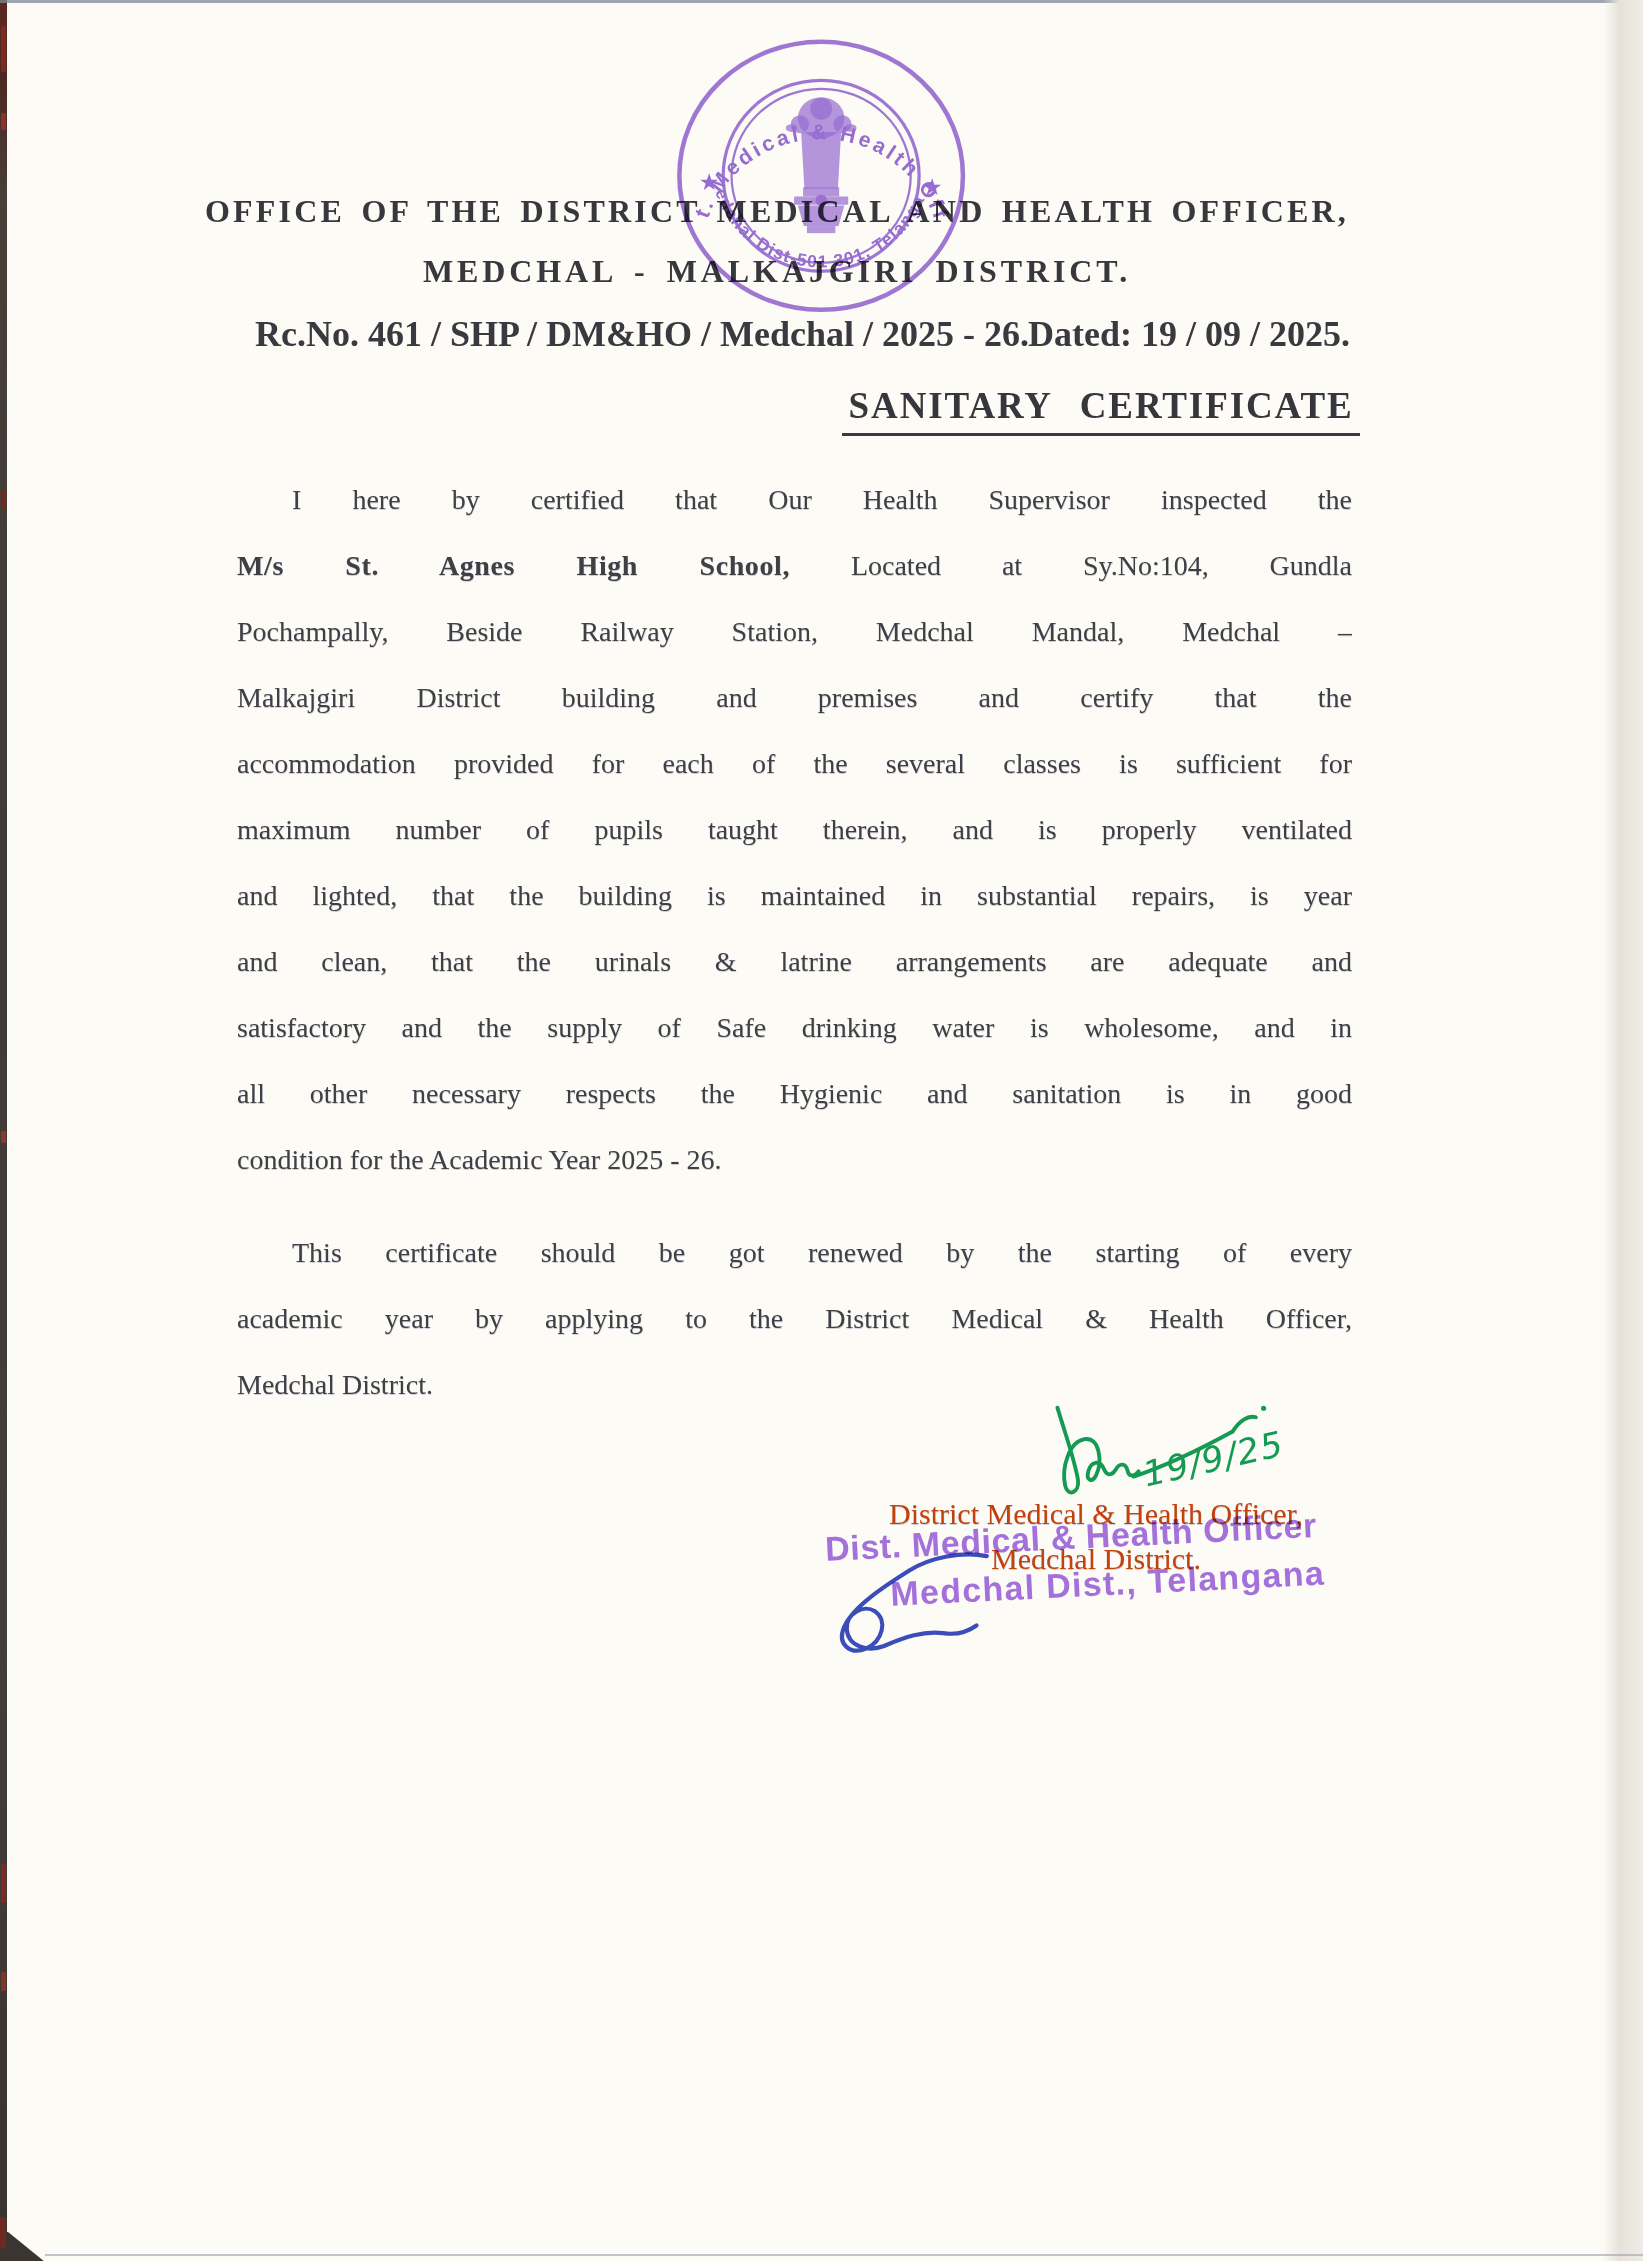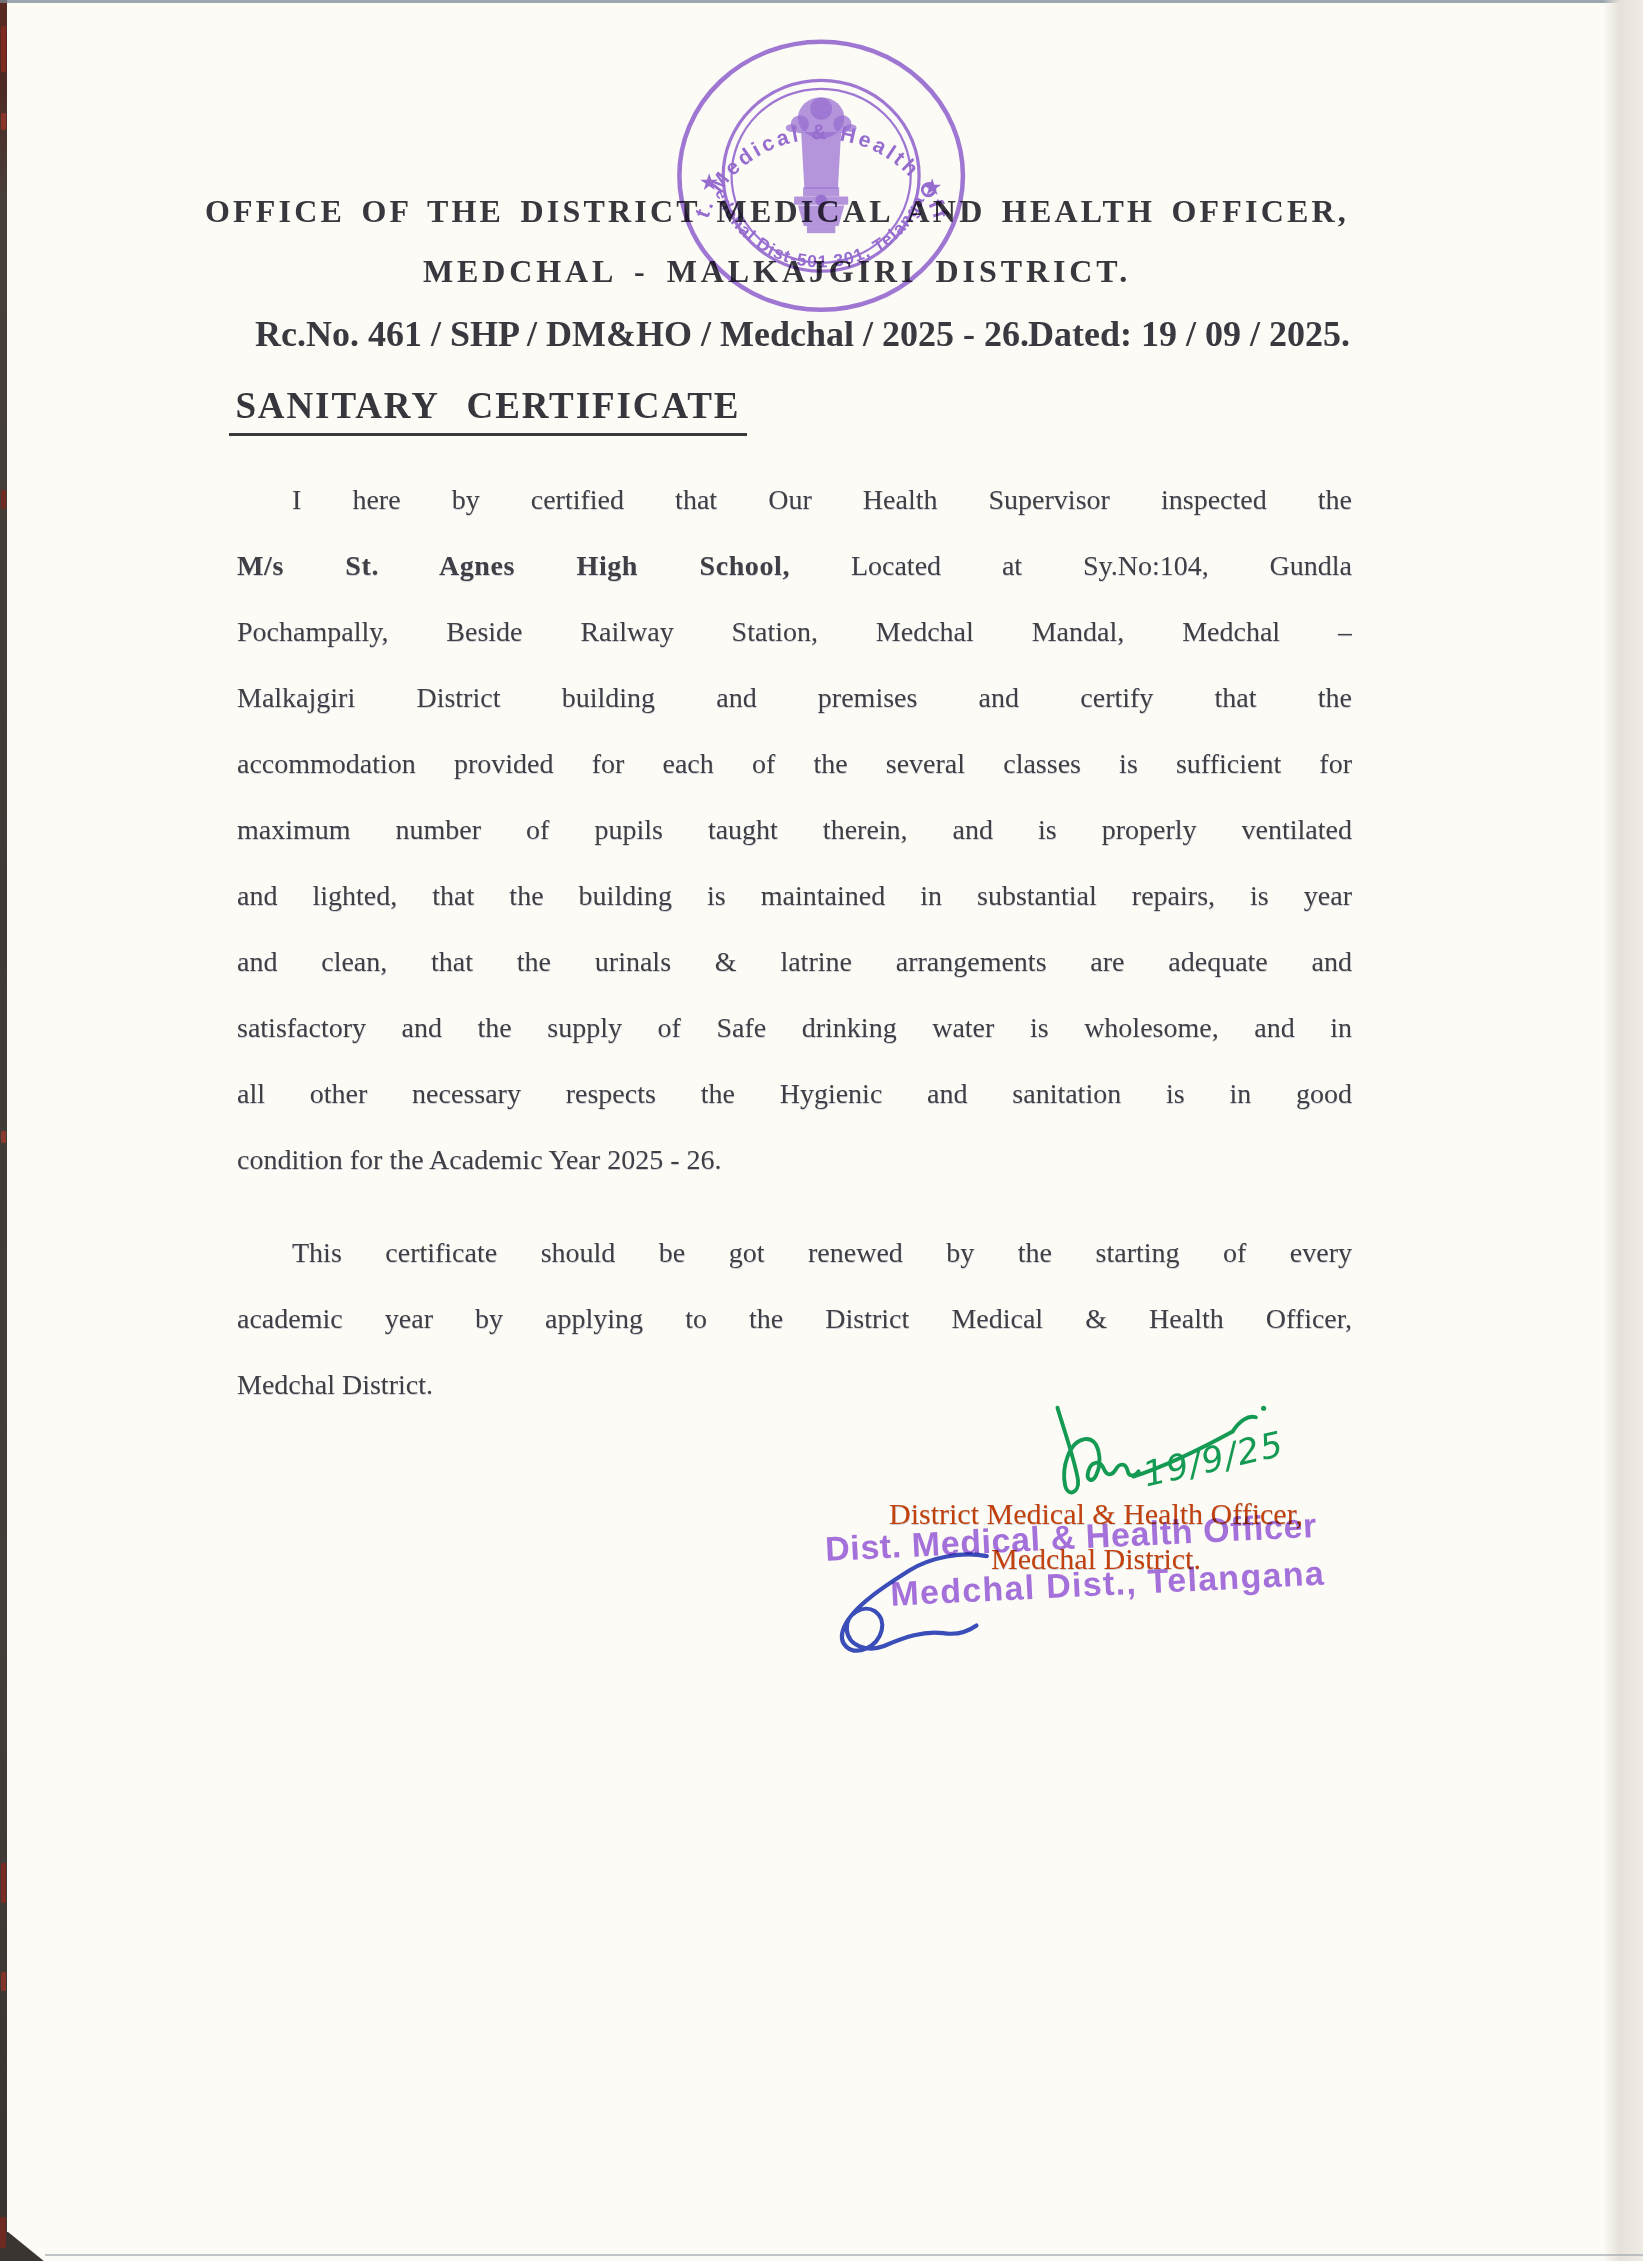--- a/index.html
+++ b/index.html
@@ -28,21 +28,21 @@
   
   .hdr{position:absolute;left:200px;width:1154px;text-align:center;font-weight:bold;color:#38373d;}
   #hdr1{top:193px;font-size:32px;letter-spacing:3.2px;word-spacing:5.2px;}
   #hdr2{top:253px;font-size:32px;letter-spacing:3.9px;word-spacing:6.4px;}
   .rcline{position:absolute;top:313px;font-size:36px;font-weight:bold;color:#3a3940;}
   #rcno{left:255px;}
   #dated{left:1028px;}
 
   #title{
     position:absolute;top:384px;left:229px;width:1131px;
-    text-align:left;
+    text-align:right;
     text-decoration:underline;
   }
   #title span{
     display:inline-block;
     font-size:37px;font-weight:bold;letter-spacing:1.9px;word-spacing:17px;
     color:#37363c;
     border-bottom:3.2px solid #3a3940;
     padding:0 6.4px 6.4px 6.4px;
   }
 

